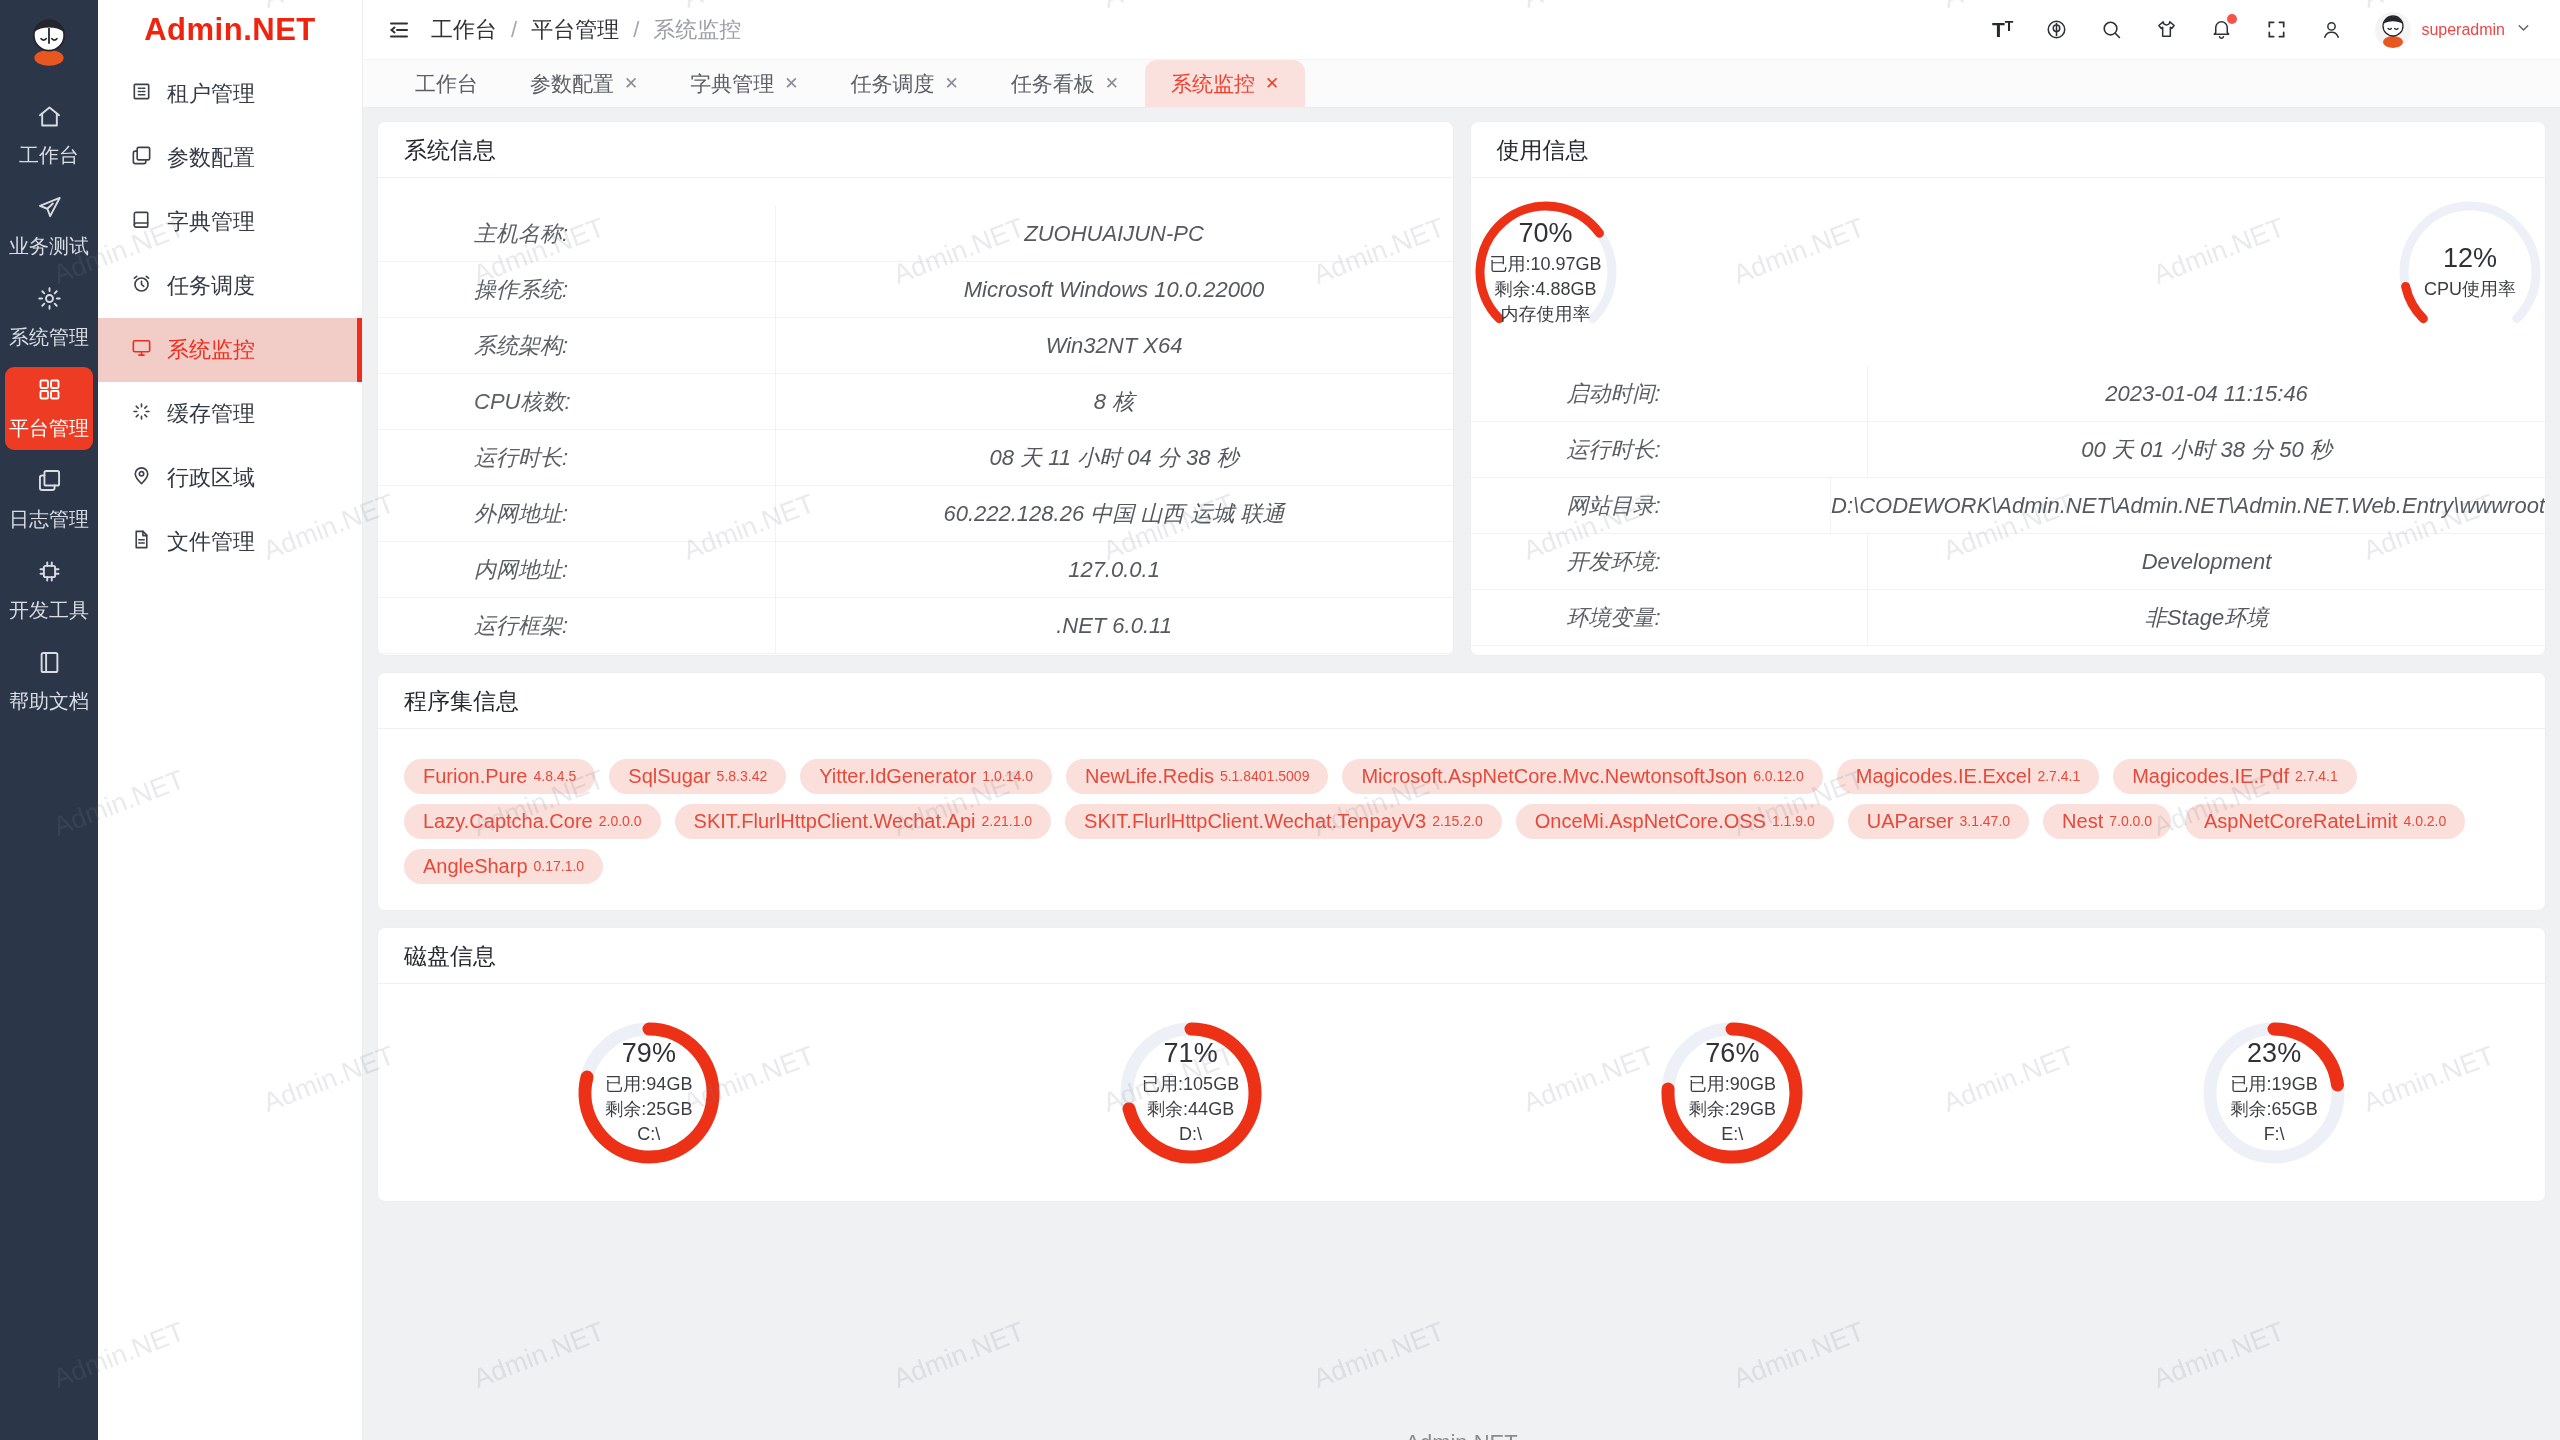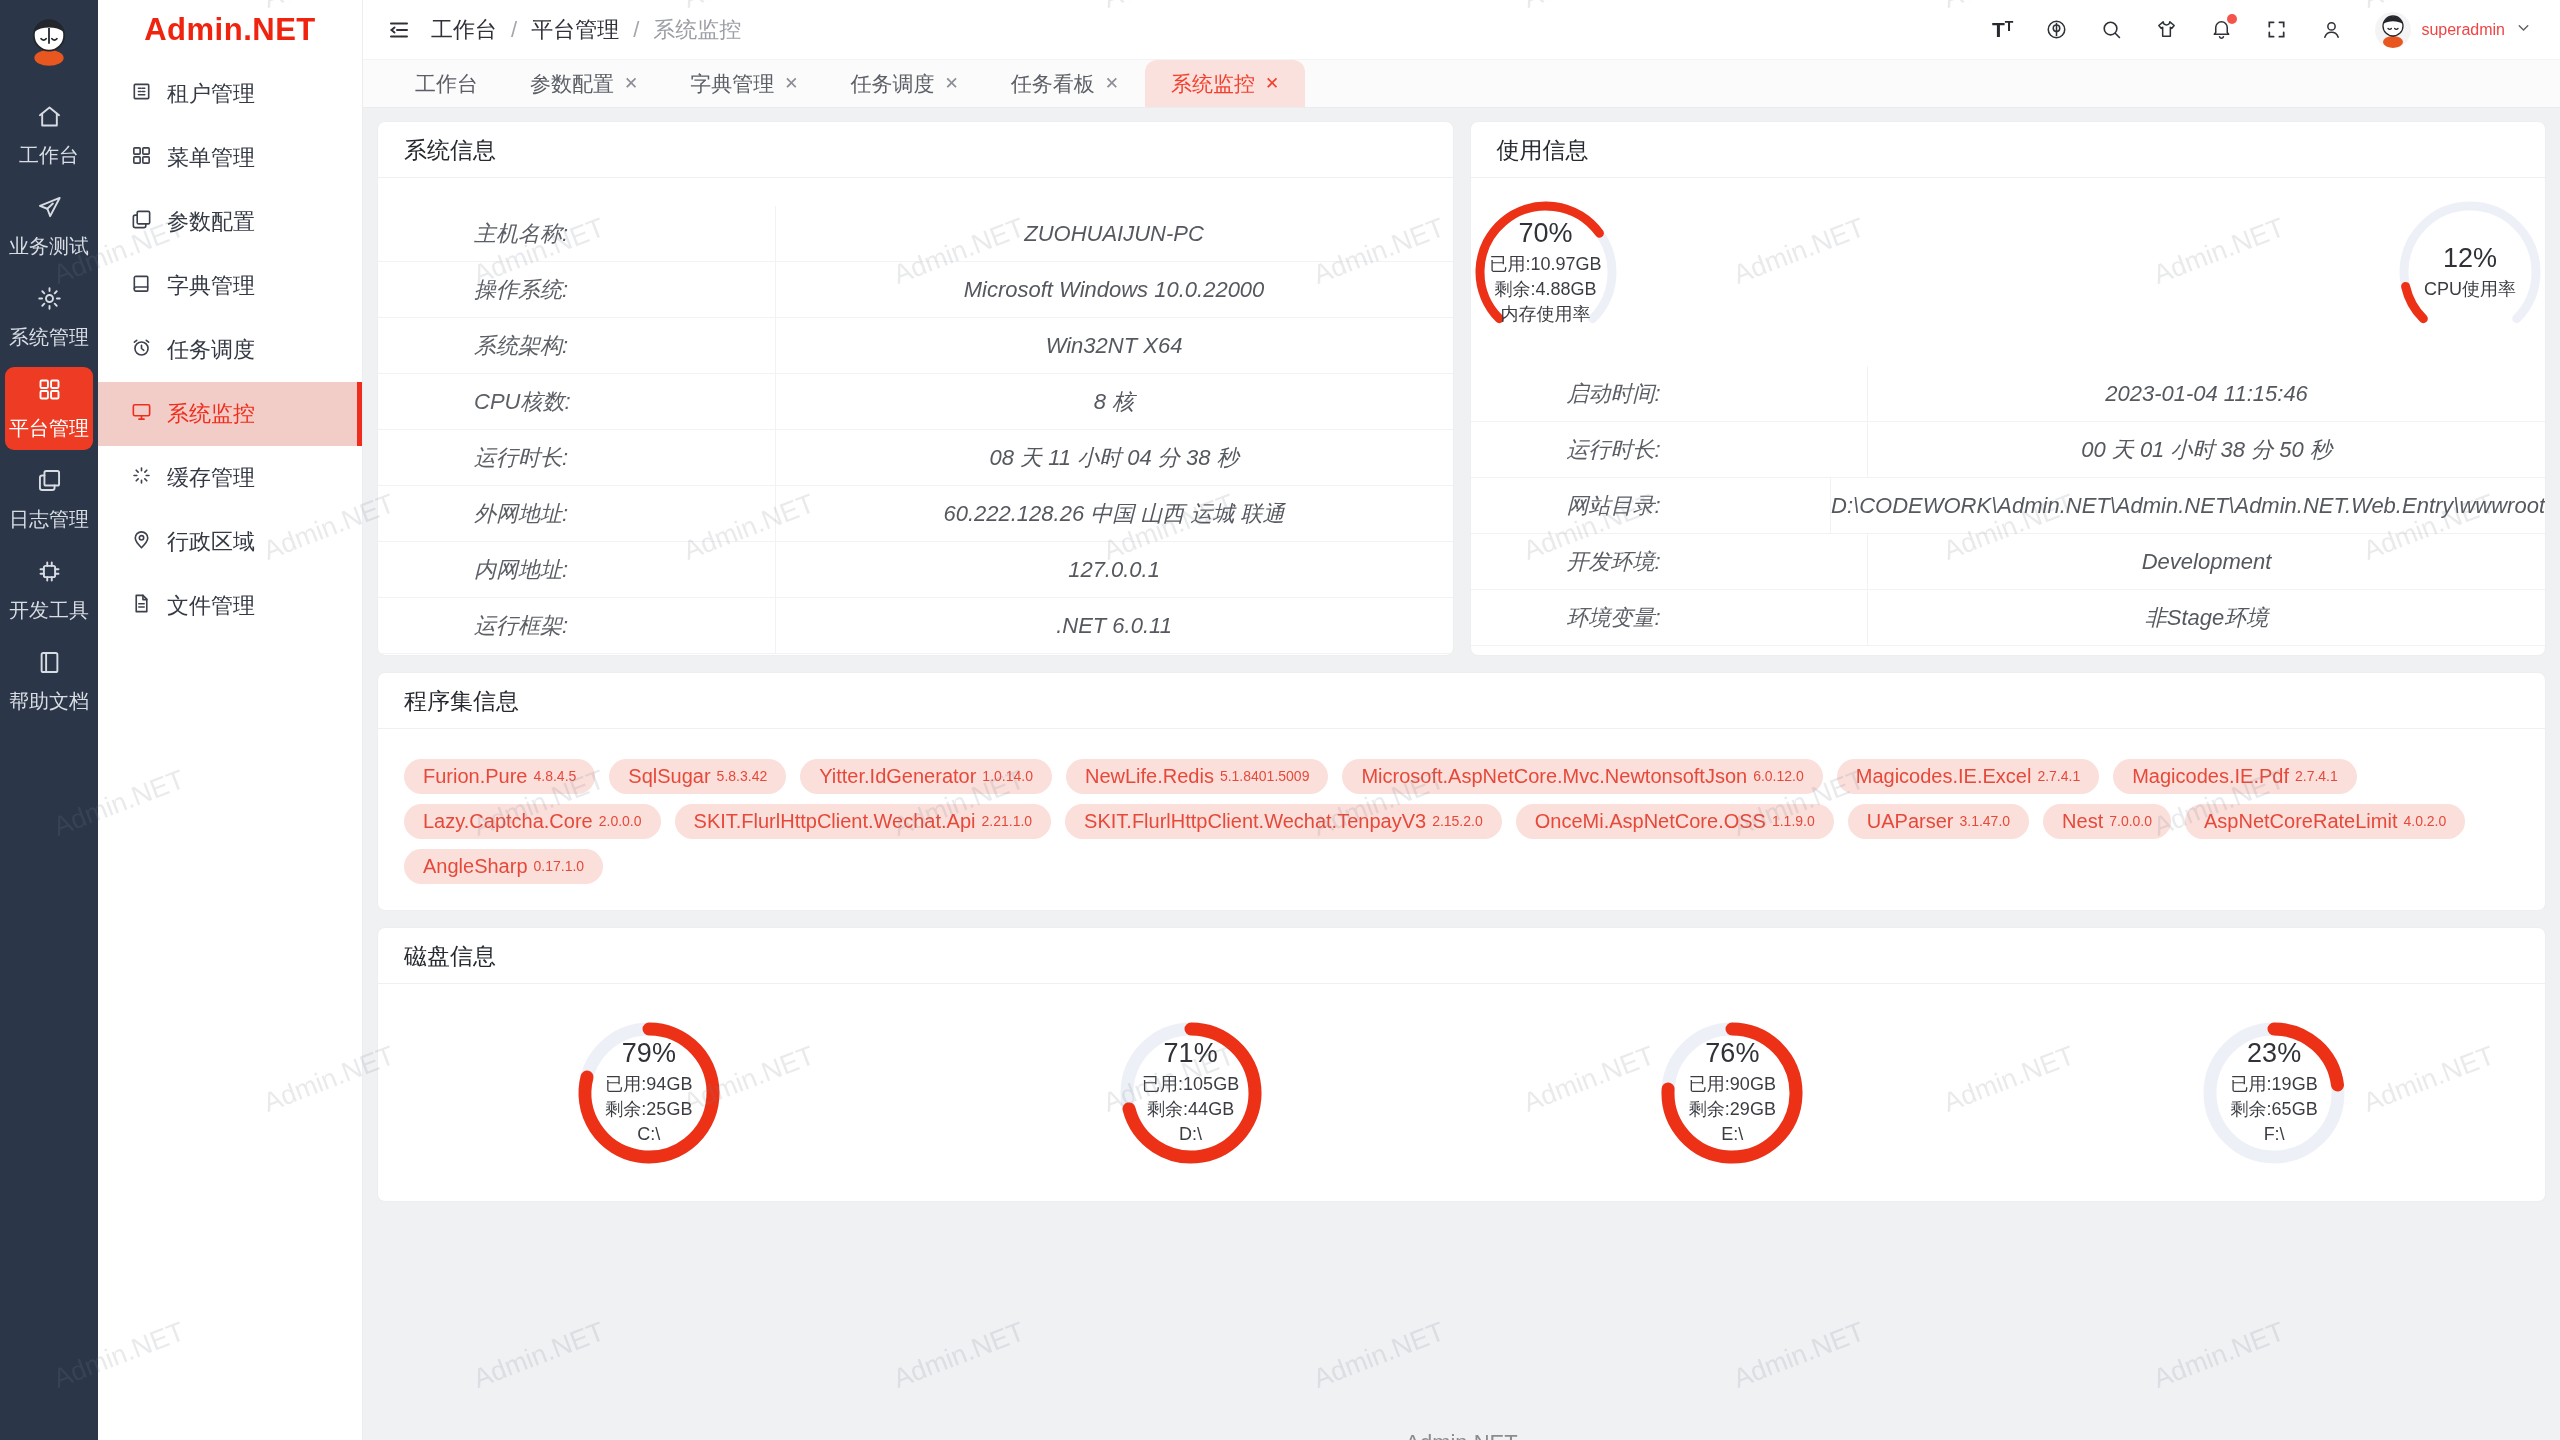--- a/index.html
+++ b/index.html
@@ -162,29 +162,20 @@
     <nav class="menu" id="menu">
         <div class="menu-item">
           <span><svg viewBox="0 0 24 24" fill="none" stroke="currentColor" stroke-width="1.7" stroke-linecap="round" stroke-linejoin="round">
               <rect x="4.5" y="4.5" width="15" height="15" rx="1"></rect>
               <path d="M8.8 8.6h2.6M12.8 8.6h2.6M8.8 12h2.6M12.8 12h2.6M8.8 15.4h6.6"></path>
             </svg></span>
           <span>租户管理</span>
         </div>
         <div class="menu-item">
           <span><svg viewBox="0 0 24 24" fill="none" stroke="currentColor" stroke-width="1.7" stroke-linecap="round" stroke-linejoin="round">
-              <rect x="4" y="4" width="6.6" height="6.6" rx="1"></rect>
-              <rect x="13.4" y="4" width="6.6" height="6.6" rx="1"></rect>
-              <rect x="4" y="13.4" width="6.6" height="6.6" rx="1"></rect>
-              <rect x="13.4" y="13.4" width="6.6" height="6.6" rx="1"></rect>
-            </svg></span>
-          <span>菜单管理</span>
-        </div>
-        <div class="menu-item">
-          <span><svg viewBox="0 0 24 24" fill="none" stroke="currentColor" stroke-width="1.7" stroke-linecap="round" stroke-linejoin="round">
               <rect x="7.5" y="3.5" width="13" height="13" rx="1.5"></rect>
               <path d="M16.5 16.5v2a2 2 0 0 1-2 2h-9a2 2 0 0 1-2-2v-9a2 2 0 0 1 2-2h2"></path>
             </svg></span>
           <span>参数配置</span>
         </div>
         <div class="menu-item">
           <span><svg viewBox="0 0 24 24" fill="none" stroke="currentColor" stroke-width="1.7" stroke-linecap="round" stroke-linejoin="round">
               <path d="M6.2 4.5h11.3a1 1 0 0 1 1 1V19a1 1 0 0 1-1 1H6.2a1.7 1.7 0 0 1-1.7-1.7V6.2a1.7 1.7 0 0 1 1.7-1.7Z"></path>
               <path d="M4.5 17.3a1.7 1.7 0 0 1 1.7-1.6h12.3"></path>
             </svg></span>

